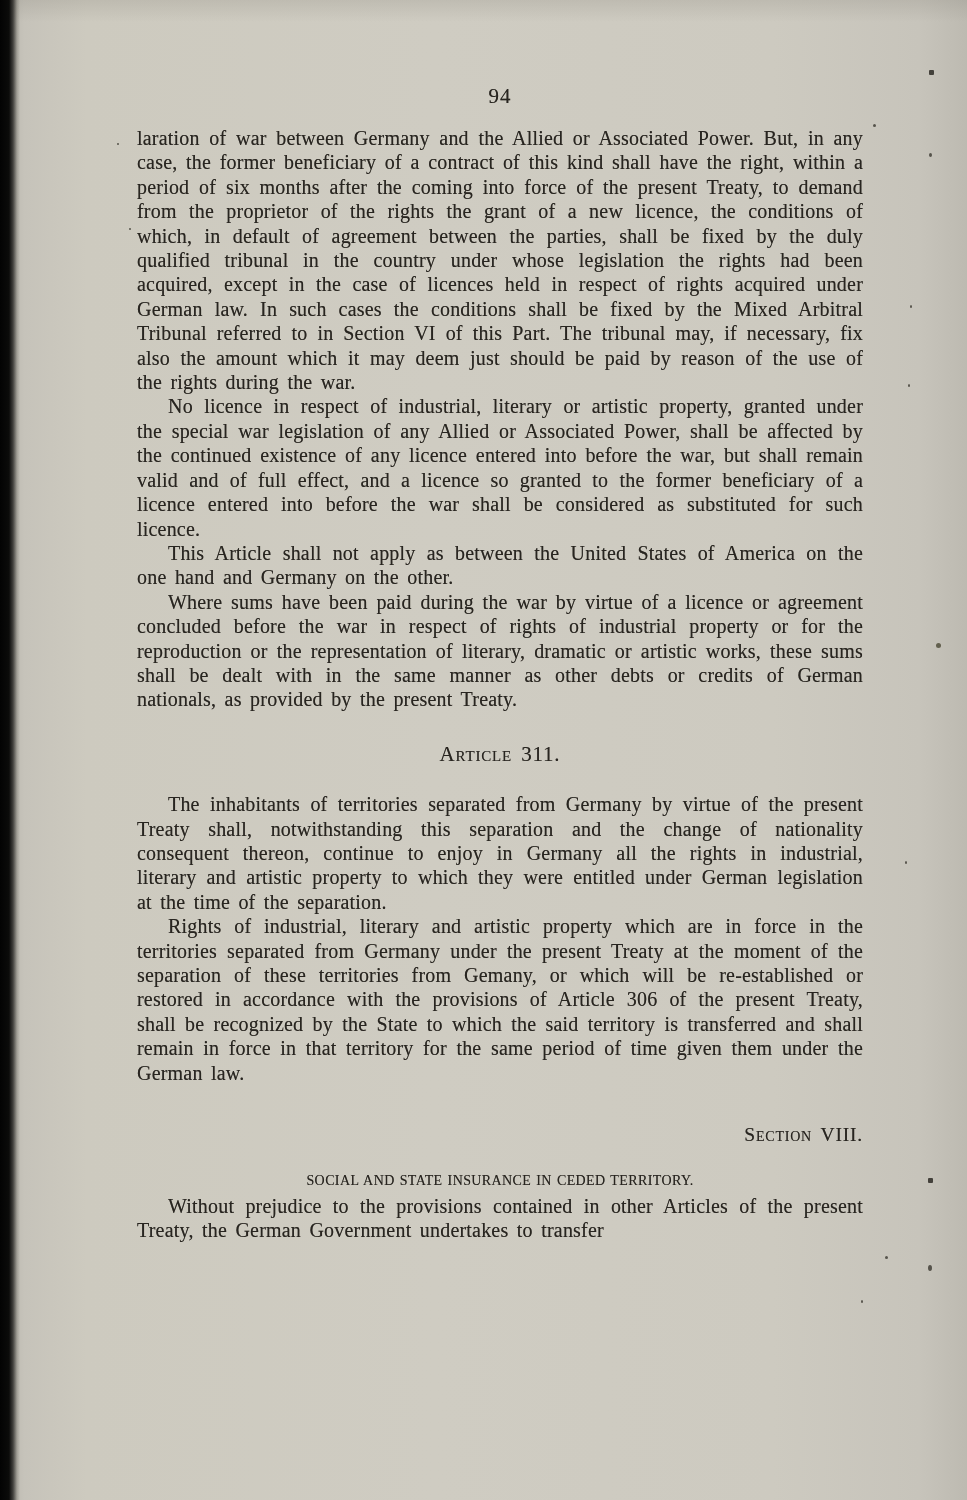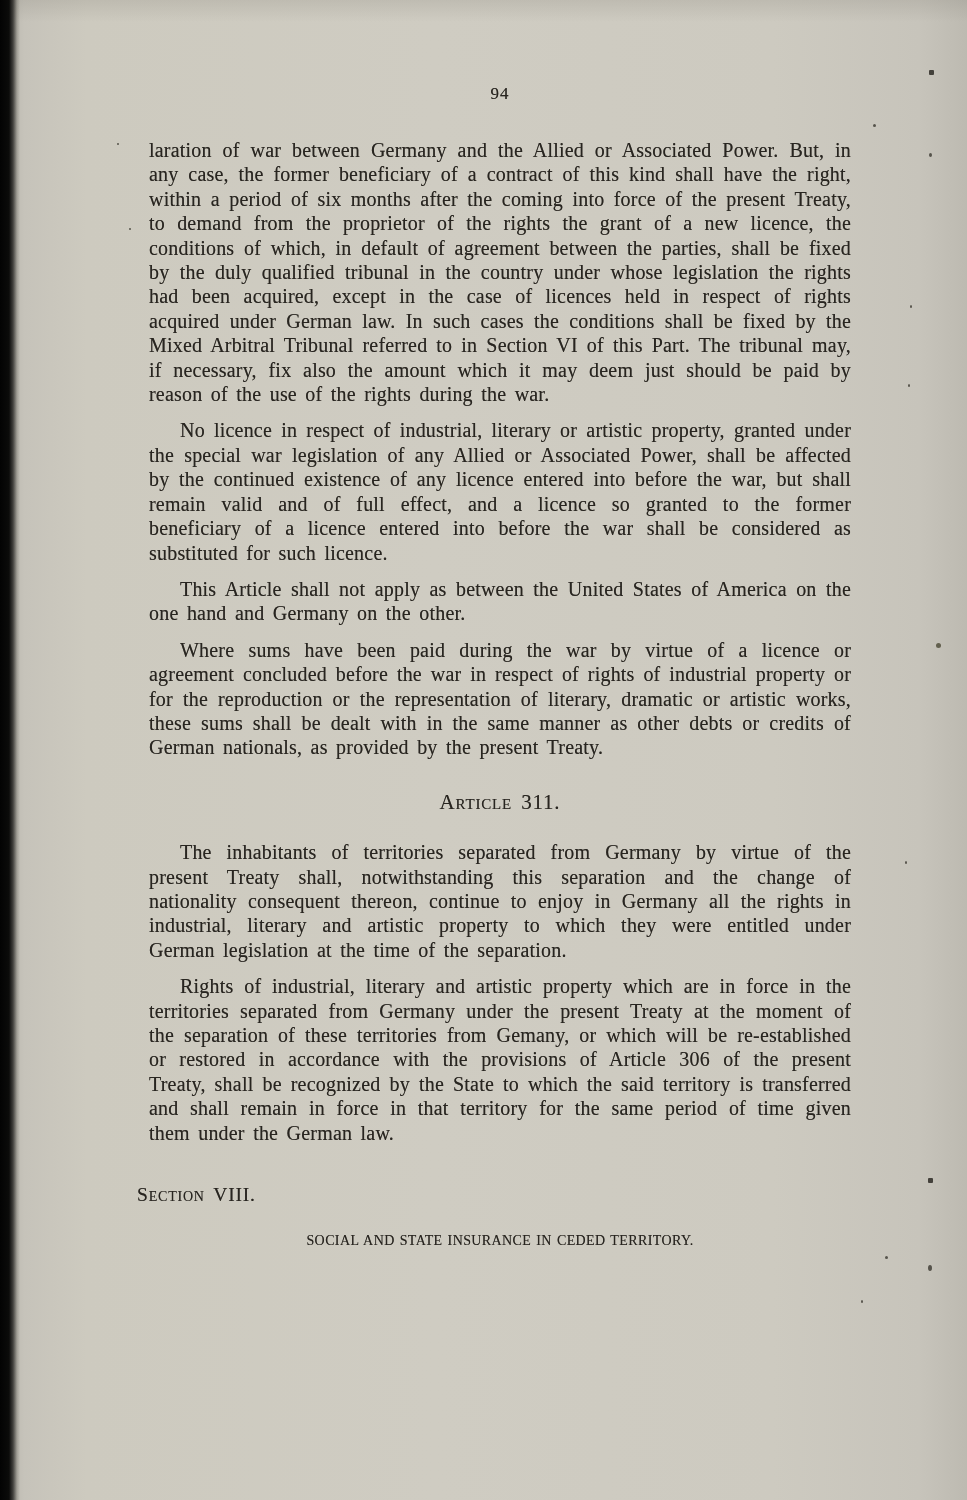--- a/index.html
+++ b/index.html
@@ -23,55 +23,55 @@
     left: 0; top: 0;
     width: 20px; height: 100%;
     background: linear-gradient(90deg, #030303 0%, #0b0b0a 45%, rgba(25,24,22,0.75) 65%, rgba(70,67,60,0.25) 85%, rgba(70,67,60,0) 100%);
   }
   .page-number {
     position: absolute;
     top: 84px;
     left: 137px;
     width: 726px;
     text-align: center;
-    font-size: 17px;
+    font-size: 21px;
     letter-spacing: 1px;
     text-shadow: 0 0 0.5px rgba(40,36,30,0.55);
   }
   .textblock {
     position: absolute;
     top: 126px;
     left: 137px;
     width: 726px;
     font-size: 20px;
     line-height: 24.4px;
     text-align: justify;
     word-spacing: 0.16em;
     letter-spacing: 0.2px;
     text-shadow: 0 0 0.5px rgba(40,36,30,0.5);
   }
   .para {
-    margin: 12px;
+    margin: 0;
     text-indent: 1.55em;
   }
   .para.noindent {
     text-indent: 0;
   }
   .article-heading {
     margin: 30px 0 26px 0;
     text-align: center;
     text-indent: 0;
     font-weight: normal;
     font-size: 21px;
     font-variant: small-caps;
     letter-spacing: 0.8px;
   }
   .section-heading {
     margin: 38px 0 0 0;
-    text-align: left;
+    text-align: right;
     text-indent: 0;
     font-weight: normal;
     font-size: 19.5px;
     font-variant: small-caps;
     letter-spacing: 0.8px;
   }
   .main-title {
     margin: 22px 0 0 0;
     text-align: center;
     text-indent: 0;
@@ -111,20 +111,21 @@
 
     <p class="para">The inhabitants of territories separated from Germany by virtue of the present Treaty shall, notwithstanding this separation and the change of nationality consequent thereon, continue to enjoy in Germany all the rights in industrial, literary and artistic property to which they were entitled under German legislation at the time of the separation.</p>
 
     <p class="para">Rights of industrial, literary and artistic property which are in force in the territories separated from Germany under the present Treaty at the moment of the separation of these territories from Gemany, or which will be re-established or restored in accordance with the provisions of Article 306 of the present Treaty, shall be recognized by the State to which the said territory is transferred and shall remain in force in that territory for the same period of time given them under the German law.</p>
 
     <h3 class="section-heading">Section VIII.</h3>
 
     <h2 class="main-title">SOCIAL AND STATE INSURANCE IN CEDED TERRITORY.</h2>
 
 
+    <p class="para">Without prejudice to the provisions contained in other Articles of the present Treaty, the German Government undertakes to transfer</p>
 
   </main>
 
   <div class="speck square" style="left:929px; top:70px; width:5px; height:5px;"></div>
   <div class="speck" style="left:873px; top:124px; width:3px; height:3px;"></div>
   <div class="speck" style="left:929px; top:153px; width:3px; height:4px;"></div>
   <div class="speck" style="left:910px; top:305px; width:2px; height:3px;"></div>
   <div class="speck" style="left:908px; top:384px; width:2px; height:3px;"></div>
   <div class="speck" style="left:936px; top:643px; width:5px; height:5px; background:#4a4733;"></div>
   <div class="speck" style="left:905px; top:861px; width:2px; height:3px;"></div>

